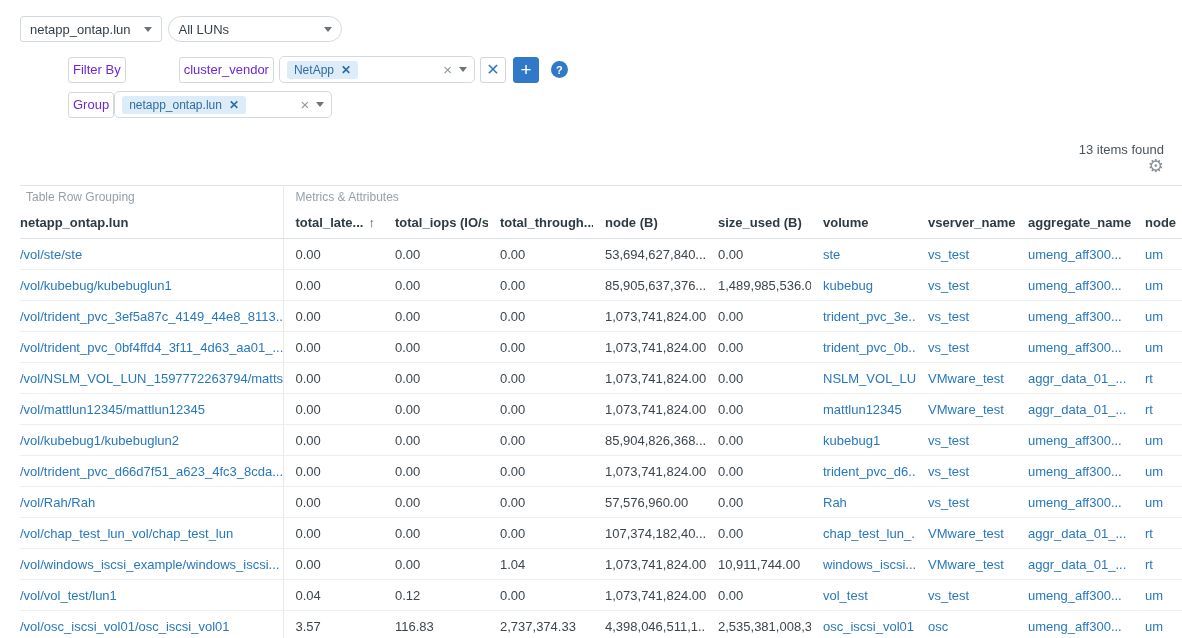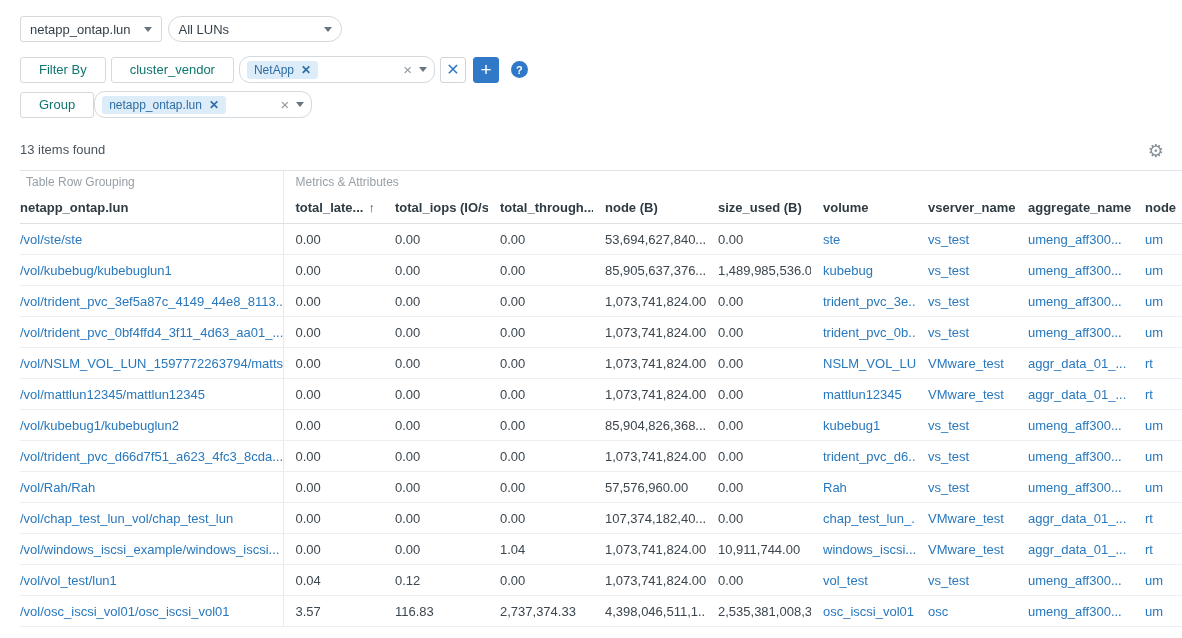--- a/index.html
+++ b/index.html
@@ -17,24 +17,24 @@
   .caret {
     width: 0; height: 0; border-left: 4px solid transparent; border-right: 4px solid transparent;
     border-top: 5px solid #6a747c; display: inline-block;
   }
 
   
   .filter-row { display: flex; align-items: center; gap: 5px; margin: 14px 0 0 20px; }
   .group-row  { display: flex; align-items: center; gap: 0; margin: 8px 0 0 20px; }
   .box-label {
     height: 26px; line-height: 24px; border: 1px solid #d4d9dd; border-radius: 3px;
-    padding: 0 18px; background: #fff; color: #0f766e; white-space: nowrap;
+    padding: 0 4px; background: #fff; color: #6d28d9; white-space: nowrap; margin-left: 48px;
   }
   .select-box {
-    height: 27px; border: 1px solid #d4d9dd; border-radius: 11px; background: #fff;
+    height: 27px; border: 1px solid #d4d9dd; border-radius: 5px; background: #fff;
     display: flex; align-items: center; padding: 0 7px; gap: 6px;
   }
   .select-box.filter-values { width: 196px; }
   .select-box.group-values  { width: 218px; }
   .tag {
     background: #ddecf9; color: #2e6da4; border-radius: 3px; font-size: 12px;
     padding: 2px 7px; display: inline-flex; align-items: center; gap: 7px; white-space: nowrap;
   }
   .tag .x { font-size: 12px; font-weight: bold; color: #2e6da4; cursor: pointer; line-height: 1; }
   .select-right { margin-left: auto; display: flex; align-items: center; gap: 7px; }
@@ -46,21 +46,21 @@
   }
   .remove-btn { border: 1px solid #cfd5d9; background: #fff; color: #3079c8; font-size: 16px; }
   .add-btn { background: #3079c8; border: 1px solid #3079c8; color: #fff; font-size: 19px; margin-left: 2px; }
   .help-circle {
     width: 17px; height: 17px; border-radius: 50%; background: #3079c8; color: #fff;
     font-size: 11px; font-weight: bold; display: flex; align-items: center; justify-content: center;
     margin-left: 7px; cursor: pointer;
   }
 
   
-  .status-row { display: flex; justify-content: space-between; align-items: flex-start; margin: 24px 18px 0 20px; }
+  .status-row { display: flex; justify-content: space-between; align-items: flex-end; margin: 24px 18px 0 20px; flex-direction: column; }
   .items-found { color: #4a545c; font-size: 13px; }
   .gear { font-size: 18px; color: #8a939b; cursor: pointer; line-height: 1; }
 
   
   .table-wrap { margin: 10px 0 0 20px; width: 1162px; overflow: hidden; }
   table { border-collapse: collapse; table-layout: fixed; width: 1193px; font-size: 13px; }
   .grp-hdr td {
     border-top: 1px solid #e0e4e7; color: #97a0a7; font-size: 12px; height: 22px;
     padding: 0 10px 0 12px; white-space: nowrap; overflow: hidden;
   }

